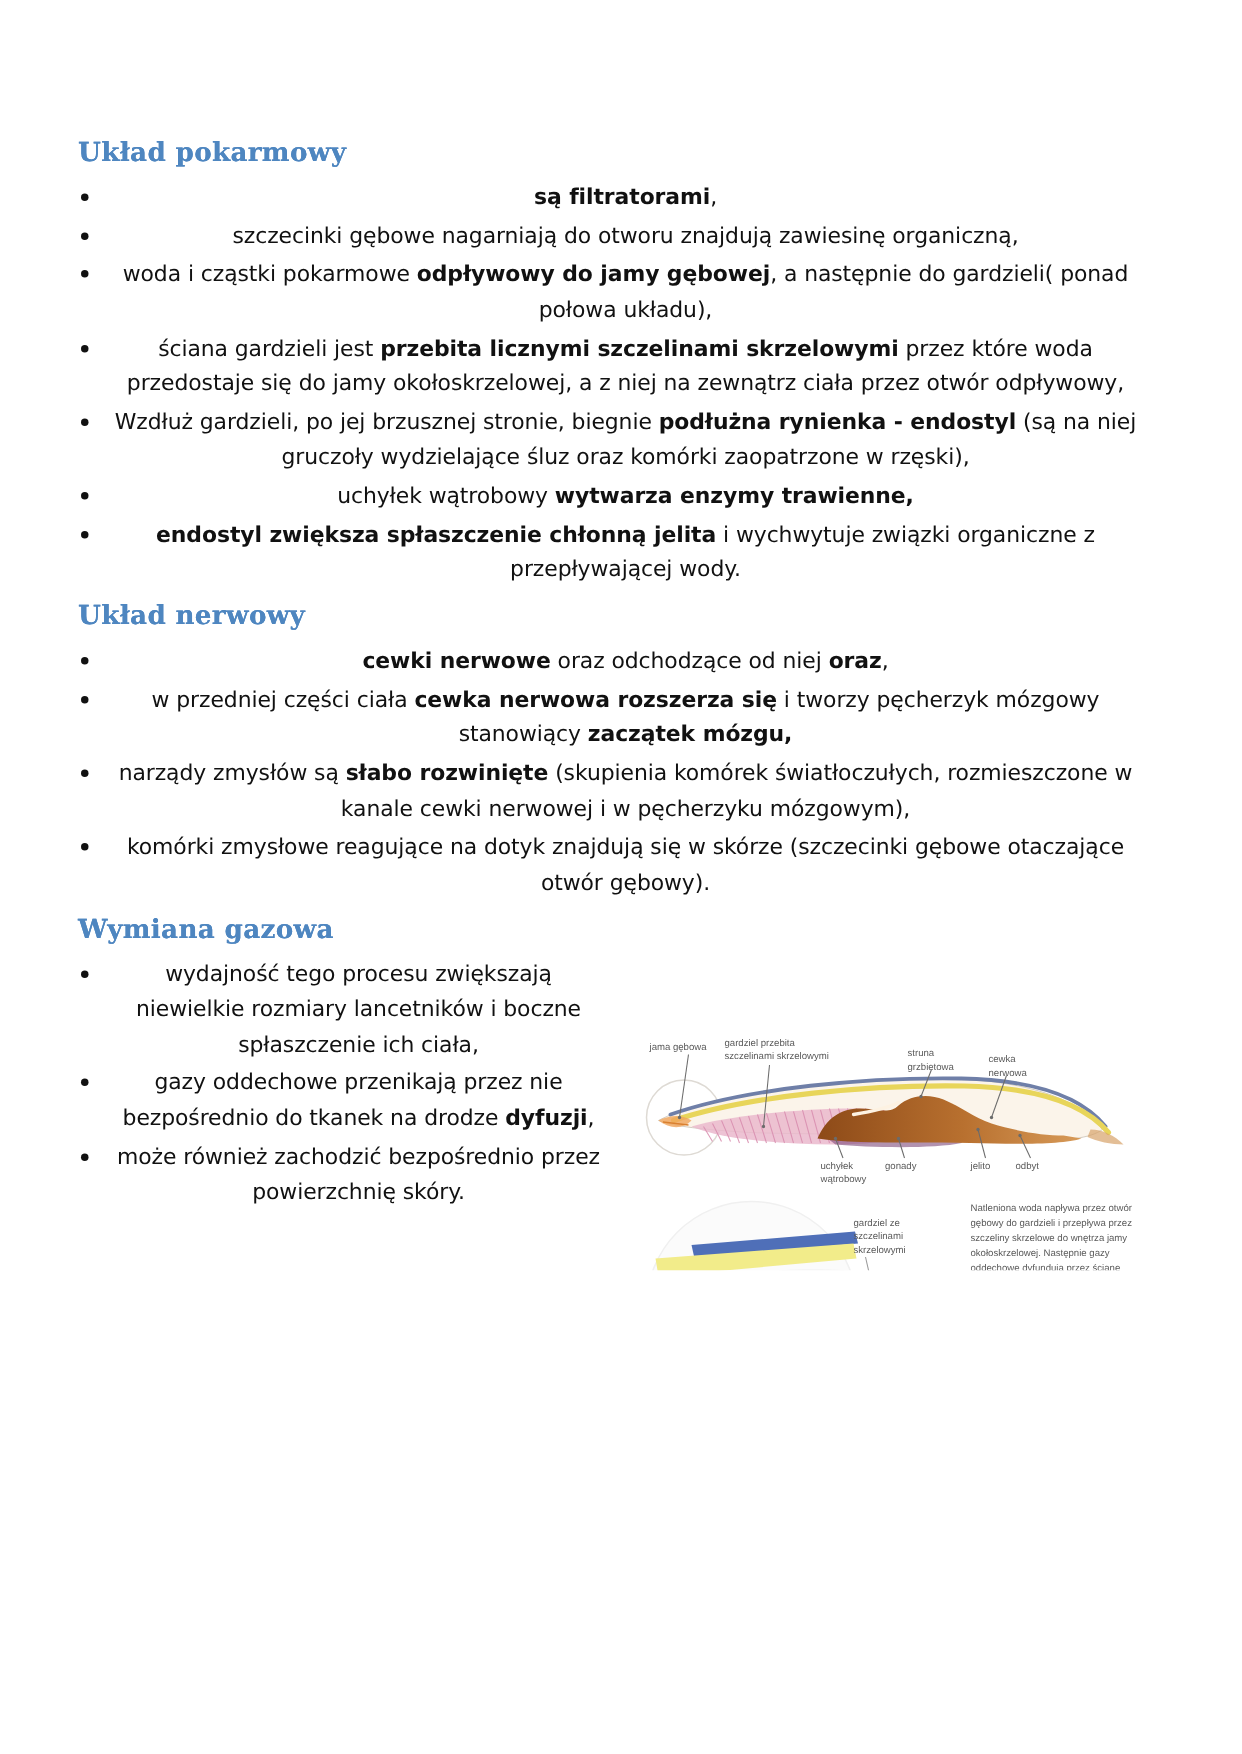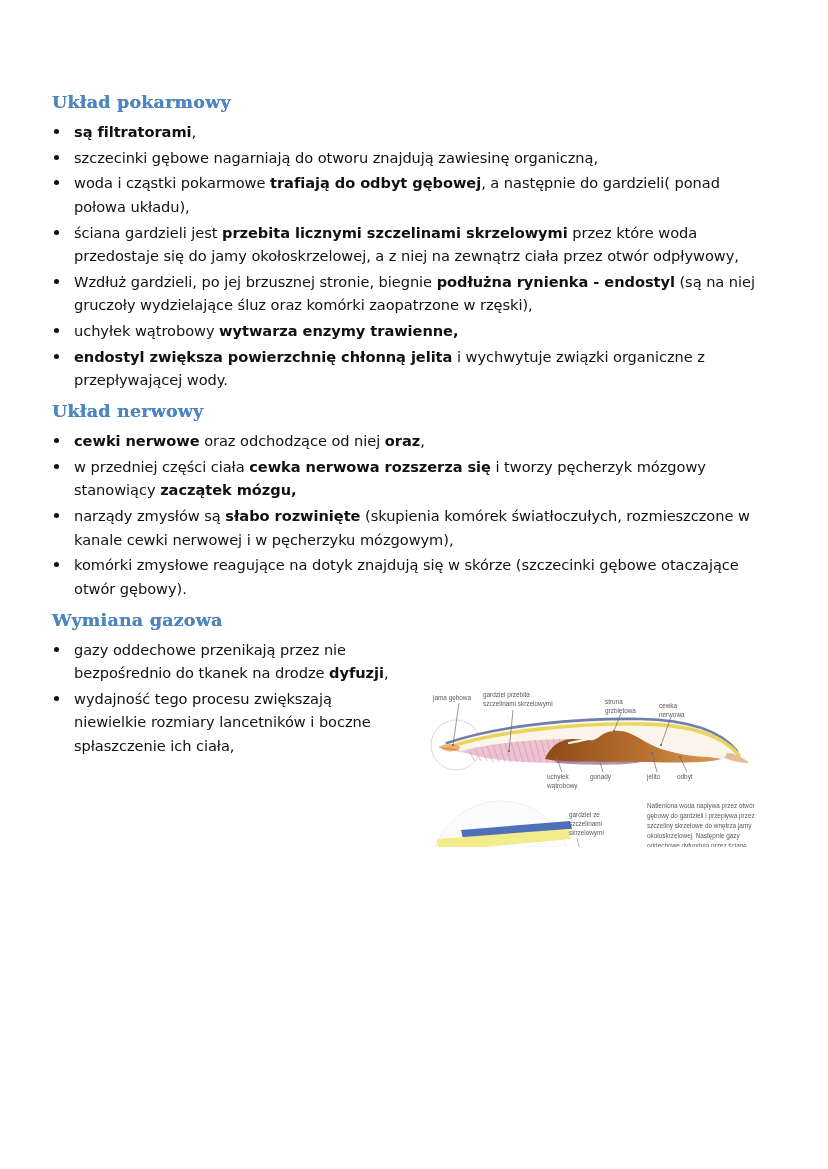--- a/index.html
+++ b/index.html
@@ -47,20 +47,21 @@
     padding: 0;
   }
   ul.bullets > li {
     position: relative;
     padding-left: 26px;
     margin: 0 0 2px 0;
     font-size: 14.6px;
     line-height: 1.62;
     color: #111111;
     letter-spacing: -0.05px;
+    text-align: center;
   }
   ul.bullets > li::before {
     content: "";
     position: absolute;
     left: 6px;
     top: 9px;
     width: 5px;
     height: 5px;
     border-radius: 50%;
     background: #111111;
@@ -98,39 +99,40 @@
 <body>
 
 <div id="page">
 
   <div class="content">
 
     <h2 class="heading">Układ pokarmowy</h2>
     <ul class="bullets">
       <li><b>są filtratorami</b>,</li>
       <li>szczecinki gębowe nagarniają do otworu znajdują zawiesinę organiczną,</li>
-      <li>woda i cząstki pokarmowe <b>trafiają do odbyt gębowej</b>, a następnie do gardzieli( ponad połowa układu),</li>
+      <li>woda i cząstki pokarmowe <b>odpływowy do jamy gębowej</b>, a następnie do gardzieli( ponad połowa układu),</li>
       <li>ściana gardzieli jest <b>przebita licznymi szczelinami skrzelowymi</b> przez które woda przedostaje się do jamy okołoskrzelowej, a z niej na zewnątrz ciała przez otwór odpływowy,</li>
       <li>Wzdłuż gardzieli, po jej brzusznej stronie, biegnie <b>podłużna rynienka - endostyl</b> (są na niej gruczoły wydzielające śluz oraz komórki zaopatrzone w rzęski),</li>
       <li>uchyłek wątrobowy <b>wytwarza enzymy trawienne,</b></li>
-      <li><b>endostyl zwiększa powierzchnię chłonną jelita</b> i wychwytuje związki organiczne z przepływającej wody.</li>
+      <li><b>endostyl zwiększa spłaszczenie chłonną jelita</b> i wychwytuje związki organiczne z przepływającej wody.</li>
     </ul>
 
     <h2 class="heading">Układ nerwowy</h2>
     <ul class="bullets">
       <li><b>cewki nerwowe</b> oraz odchodzące od niej <b>oraz</b>,</li>
       <li>w przedniej części ciała <b>cewka nerwowa rozszerza się</b> i tworzy pęcherzyk mózgowy stanowiący <b>zaczątek mózgu,</b></li>
       <li>narządy zmysłów są <b>słabo rozwinięte</b> (skupienia komórek światłoczułych, rozmieszczone w kanale cewki nerwowej i w pęcherzyku mózgowym),</li>
       <li>komórki zmysłowe reagujące na dotyk znajdują się w skórze (szczecinki gębowe otaczające otwór gębowy).</li>
     </ul>
 
     <h2 class="heading indent-1">Wymiana gazowa</h2>
     <ul class="bullets narrow-list">
+      <li>wydajność tego procesu zwiększają niewielkie rozmiary lancetników i boczne spłaszczenie ich ciała,</li>
       <li>gazy oddechowe przenikają przez nie bezpośrednio do tkanek na drodze <b>dyfuzji</b>,</li>
-      <li>wydajność tego procesu zwiększają niewielkie rozmiary lancetników i boczne spłaszczenie ich ciała,</li>
+      <li>może również zachodzić bezpośrednio przez powierzchnię skóry.</li>
     </ul>
 
   </div>
 
   <div class="figure">
     <svg width="352" height="300" viewBox="0 0 352 300" xmlns="http://www.w3.org/2000/svg">
       <defs>
         <linearGradient id="gBody" x1="0" y1="0" x2="1" y2="0">
           <stop offset="0%" stop-color="#f5d9b0"></stop>
           <stop offset="40%" stop-color="#efc9a0"></stop>

